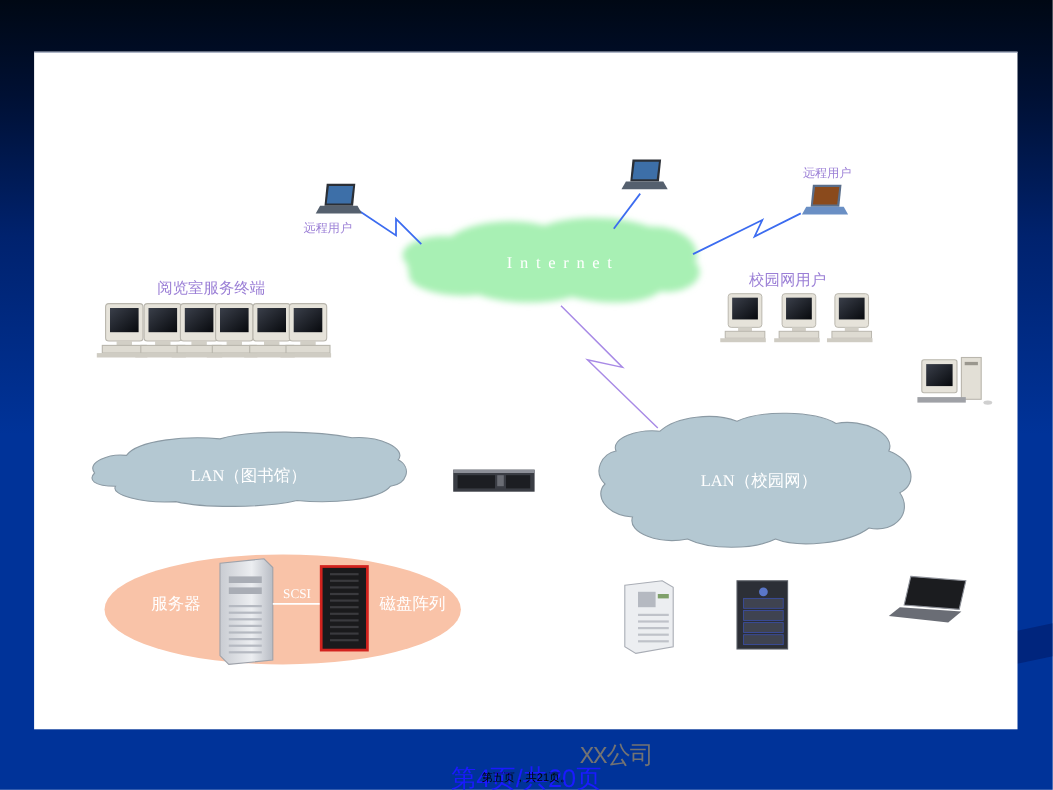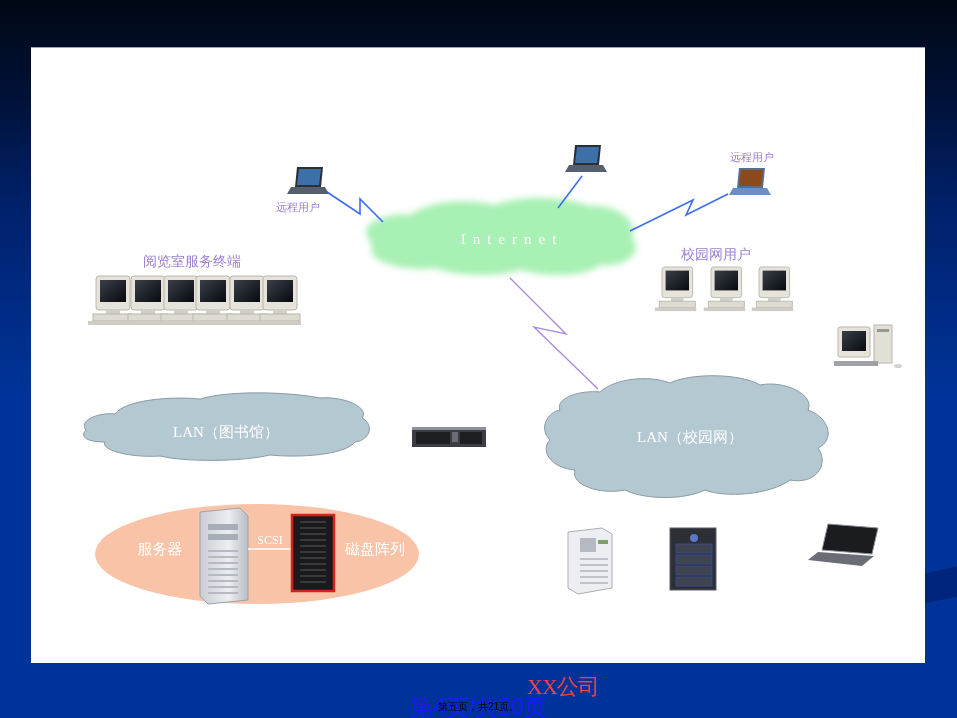--- a/index.html
+++ b/index.html
@@ -10,22 +10,22 @@
   }
   .streak { position:absolute; right:0; width:80px; height:30px; background:rgba(0,20,90,0.45); transform:skewY(-12deg); }
   #panel {
     position:absolute; left:31px; top:47px; width:894px; height:615px;
     background:#ffffff; border-top:1px solid #9aa3b8;
   }
   svg#diagram { position:absolute; left:0; top:0; }
   .label-purple { fill:#9b7fd6; font-family:"DejaVu Serif", serif; }
   .label-white { fill:#ffffff; font-family:"Liberation Serif", serif; }
   #footer-company {
-    position:absolute; left:527px; top:672px; font-family:Liberation Serif, serif;
-    font-size:22px; color:#ef4444; letter-spacing:-1px;
+    position:absolute; left:527px; top:672px; font-family:Liberation Mono, monospace;
+    font-size:22px; color:#737373; letter-spacing:-1px;
   }
   #footer-page {
     position:absolute; left:410px; top:692px; font-family:"Liberation Sans", sans-serif;
     font-size:23px; color:#1a1aff; white-space:nowrap;
   }
   #footer-page-small {
     position:absolute; left:438px; top:700px; font-family:Liberation Sans, sans-serif;
     font-size:10px; color:#000; white-space:nowrap;
   }
 </style>

